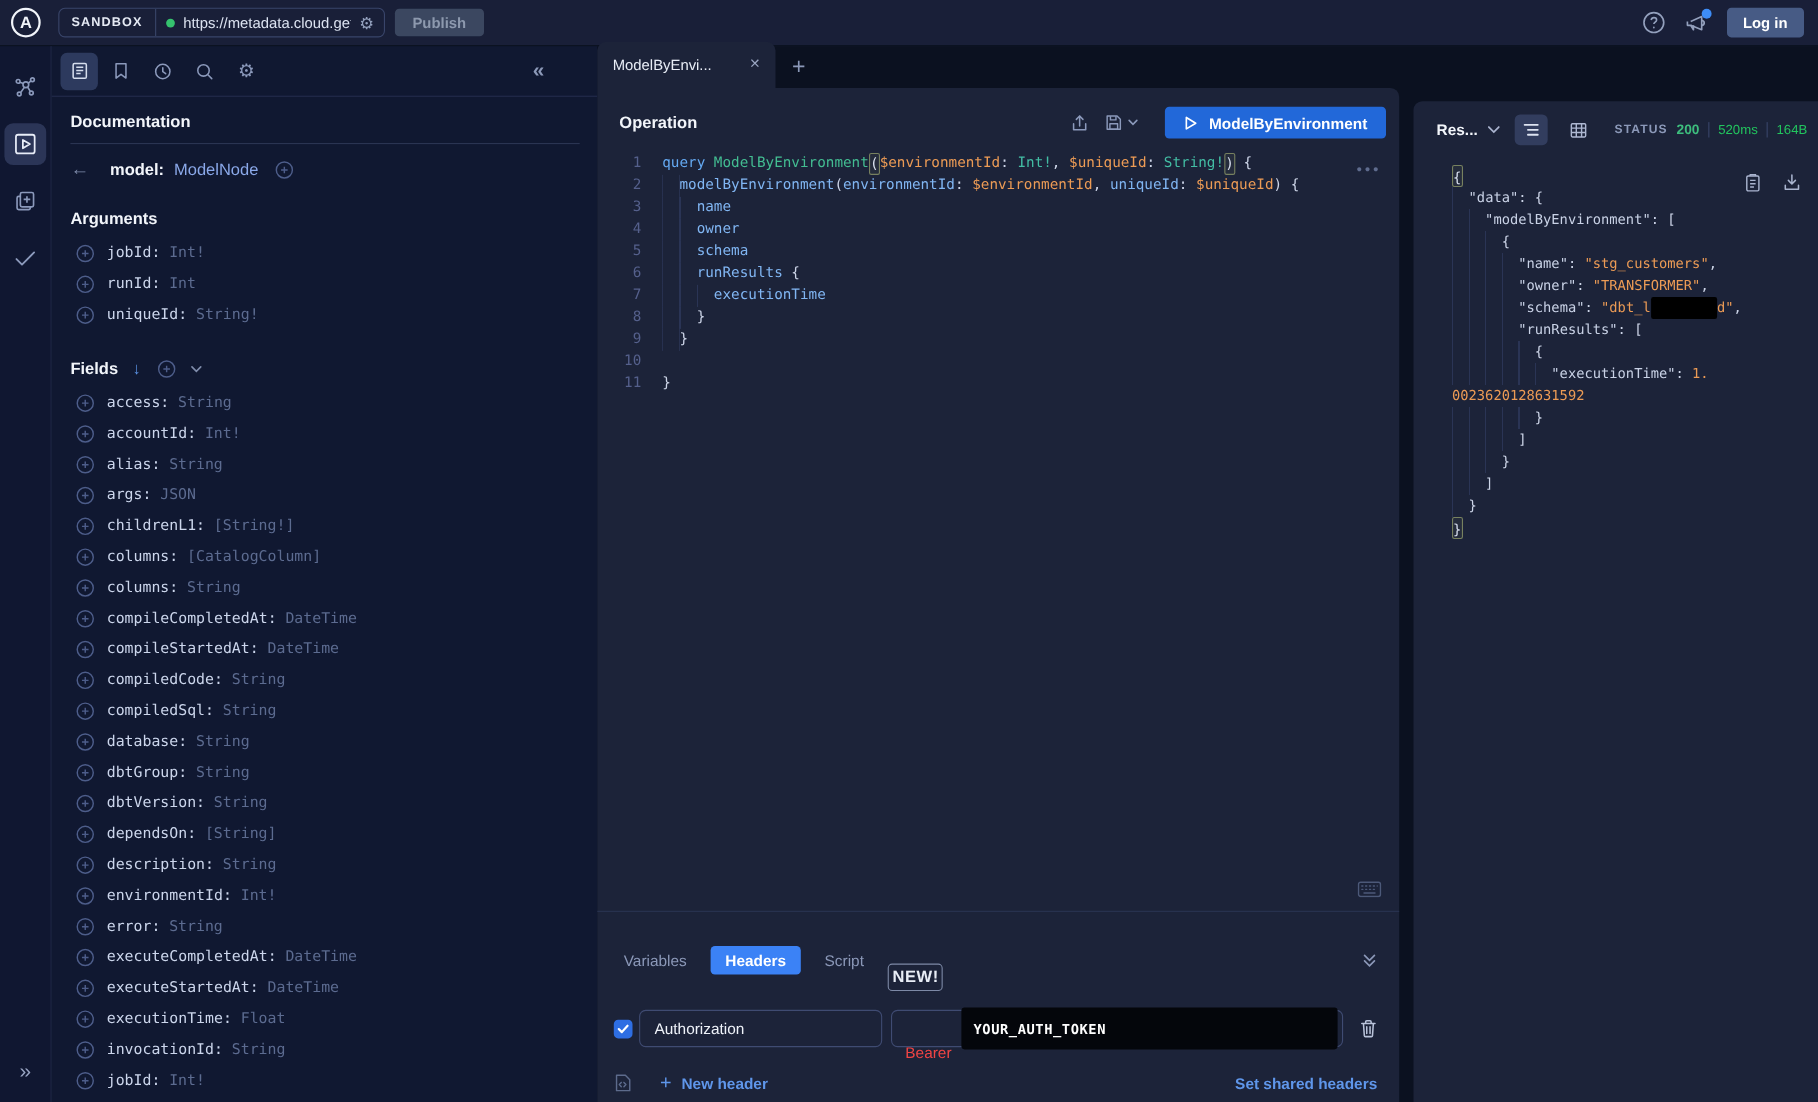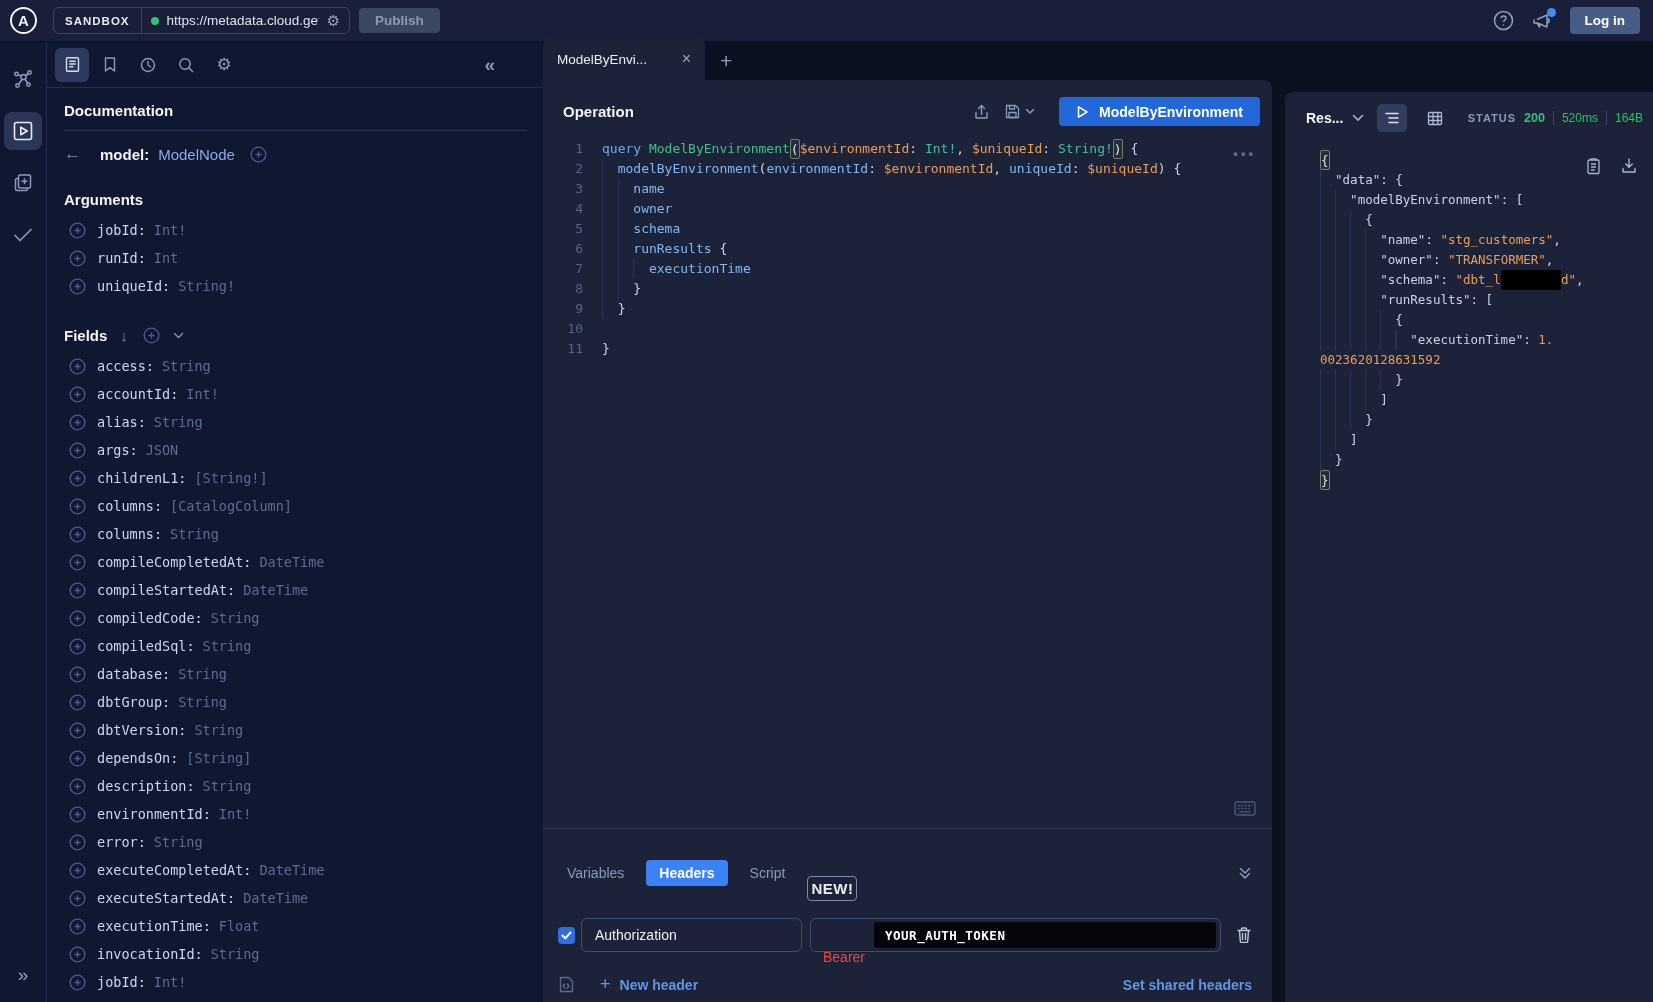--- a/index.html
+++ b/index.html
@@ -96,21 +96,21 @@
   .bt-tabs { display:flex; align-items:center; gap:13px; }
   .bt-tab { font-size:14px; color:#8b98b8; padding:5px 9px; }
   .bt-tab.active { background:#3b82f6; color:#fff; font-weight:bold; border-radius:4px; padding:5px 13px; }
   .new-badge { border:1px solid #7d89a6; border-radius:4px; font-size:15px; font-weight:bold; letter-spacing:.5px; color:#e8edf6; padding:3px 3px;margin-top:31px; }
   .bt-collapse { margin-left:auto; color:#8b98b8; display:flex; }
   .auth-row { margin-top:17px; display:flex; align-items:center; }
   .hdr-checkbox { width:17px; height:17px; background:#2e6ee3; border-radius:4px; display:flex; align-items:center; justify-content:center; color:#fff; flex:none; }
   .hdr-name-input { margin-left:6px; width:221px; height:34px; background:transparent; border:1px solid #3f4b72; border-radius:6px; color:#eef2f9; font-size:14px; padding:0 13px; font-family:"Liberation Sans",sans-serif; }
   .hdr-value { margin-left:8px; flex:1; height:34px; border:1px solid #3f4b72; border-radius:6px; display:flex; align-items:center; padding:0 4px 0 12px; gap:9px; }
   .bearer-prefix { font-size:14px; color:#ef4444; flex:none;margin-top:43px; }
-  .token-chip { flex:1; background:#04060b; color:#fff; font-family:"DejaVu Sans Mono",monospace; font-weight:bold; font-size:12.5px; border-radius:3px; height:26px; display:flex; align-items:center; padding:0 11px; letter-spacing:.5px; }
+  .token-chip { flex:1; background:#04060b; color:#fff; font-family:"DejaVu Sans Mono",monospace; font-weight:bold; font-size:12.5px; border-radius:3px; height:38px; display:flex; align-items:center; padding:0 11px; letter-spacing:.5px; }
   .trash-btn { margin-left:15px; color:#b9c3da; display:flex; flex:none; }
   .bt-footer { margin-top:22px; display:flex; align-items:center; }
   .script-file-icon { color:#5d6b8c; display:flex; }
   .new-header-btn { margin-left:25px; color:#5f96ea; font-weight:bold; font-size:14px; display:flex; align-items:center; gap:9px; }
   .plus-glyph { font-size:18px; font-weight:normal; }
   .shared-headers-btn { margin-left:auto; color:#5f96ea; font-weight:bold; font-size:14px; }
 
   
   .response { width:368px; background:#1c2339; border-radius:8px 0 0 0; margin-top:50px; display:flex; flex-direction:column; }
   .resp-header { height:52px; display:flex; align-items:center; padding:0 10px 0 21px; gap:9px; }

